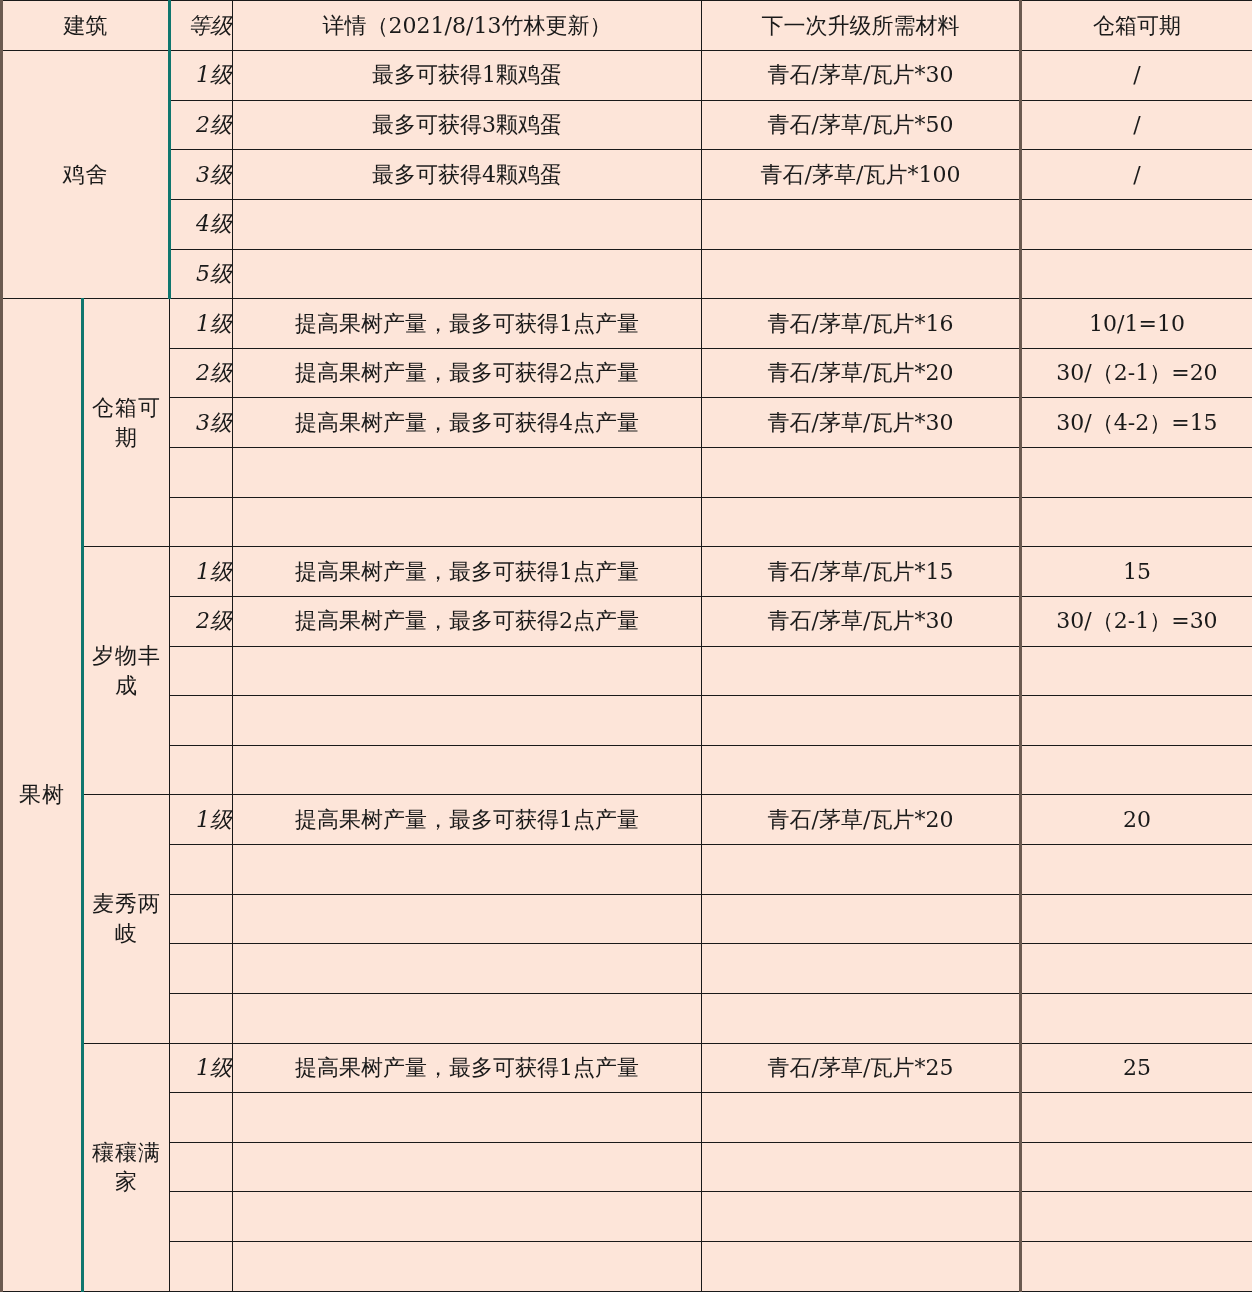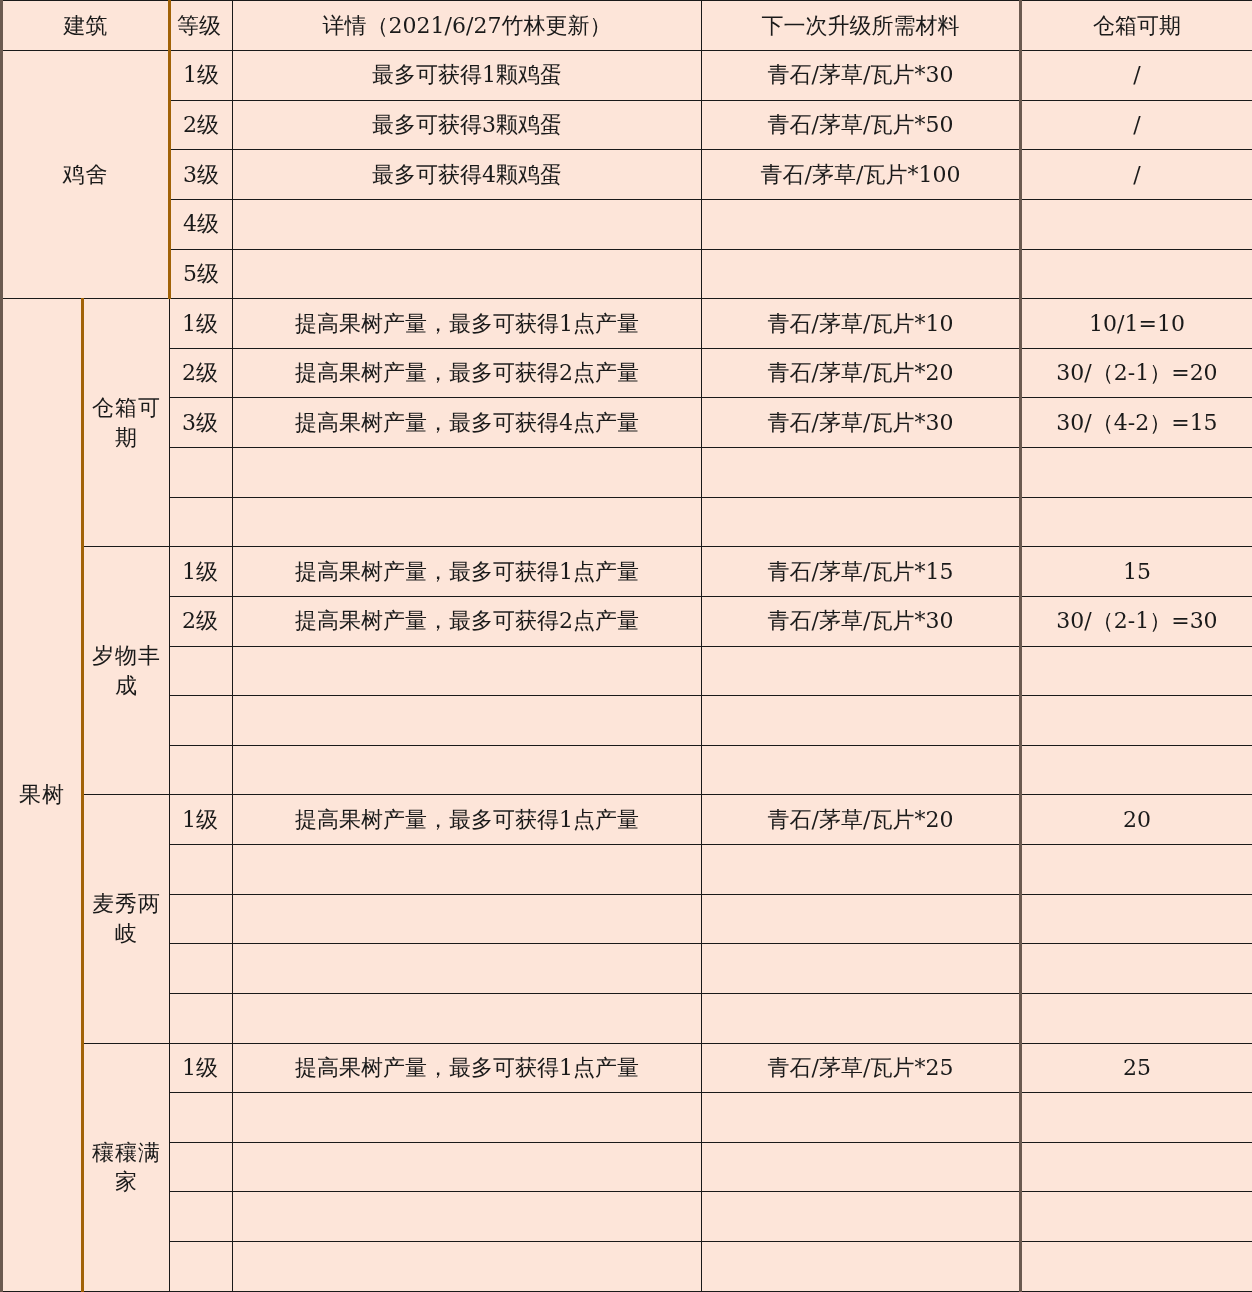--- a/index.html
+++ b/index.html
@@ -17,41 +17,41 @@
     td, th {
       border: 1.5px solid #1a1a1a;
       text-align: center;
       vertical-align: middle;
       padding: 0;
       font-weight: normal;
       line-height: 1.35;
     }
     th { height: 49px; }
     td { height: 48px; }
-    .outer { border-left: 3px solid #6b5a50; border-right: 3px solid #a16207; }
+    .outer { border-left: 3px solid #6b5a50; border-right: 3px solid #0f766e; }
     .name { padding: 0 4px; letter-spacing: 1px; }
-    .lvl { text-align: left; padding-left: 12px; }
+    .lvl { text-align: right; padding-left: 12px; font-style: italic; }
   </style>
 </head>
 <body>
 
 <table>
   <colgroup>
     <col style="width:81px">
     <col style="width:87px">
     <col style="width:63px">
     <col style="width:469px">
     <col style="width:319px">
     <col style="width:233px">
   </colgroup>
   <thead>
     <tr>
       <th colspan="2" class="outer">建筑</th>
       <th class="lvl" style="padding-left:6px">等级</th>
-      <th>详情（2021/6/27竹林更新）</th>
+      <th>详情（2021/8/13竹林更新）</th>
       <th>下一次升级所需材料</th>
       <th class="outer">仓箱可期</th>
     </tr>
   </thead>
   <tbody>
 
     <tr>
       <td colspan="2" rowspan="5" class="outer name">鸡舍</td>
       <td class="lvl">1级</td>
       <td>最多可获得1颗鸡蛋</td>
@@ -81,21 +81,21 @@
       <td></td>
       <td></td>
       <td class="outer"></td>
     </tr>
 
     <tr>
       <td rowspan="20" class="outer name">果树</td>
       <td rowspan="5" class="name">仓箱可期</td>
       <td class="lvl">1级</td>
       <td>提高果树产量，最多可获得1点产量</td>
-      <td>青石/茅草/瓦片*10</td>
+      <td>青石/茅草/瓦片*16</td>
       <td class="outer">10/1=10</td>
     </tr>
     <tr>
       <td class="lvl">2级</td>
       <td>提高果树产量，最多可获得2点产量</td>
       <td>青石/茅草/瓦片*20</td>
       <td class="outer">30/（2-1）=20</td>
     </tr>
     <tr>
       <td class="lvl">3级</td>

